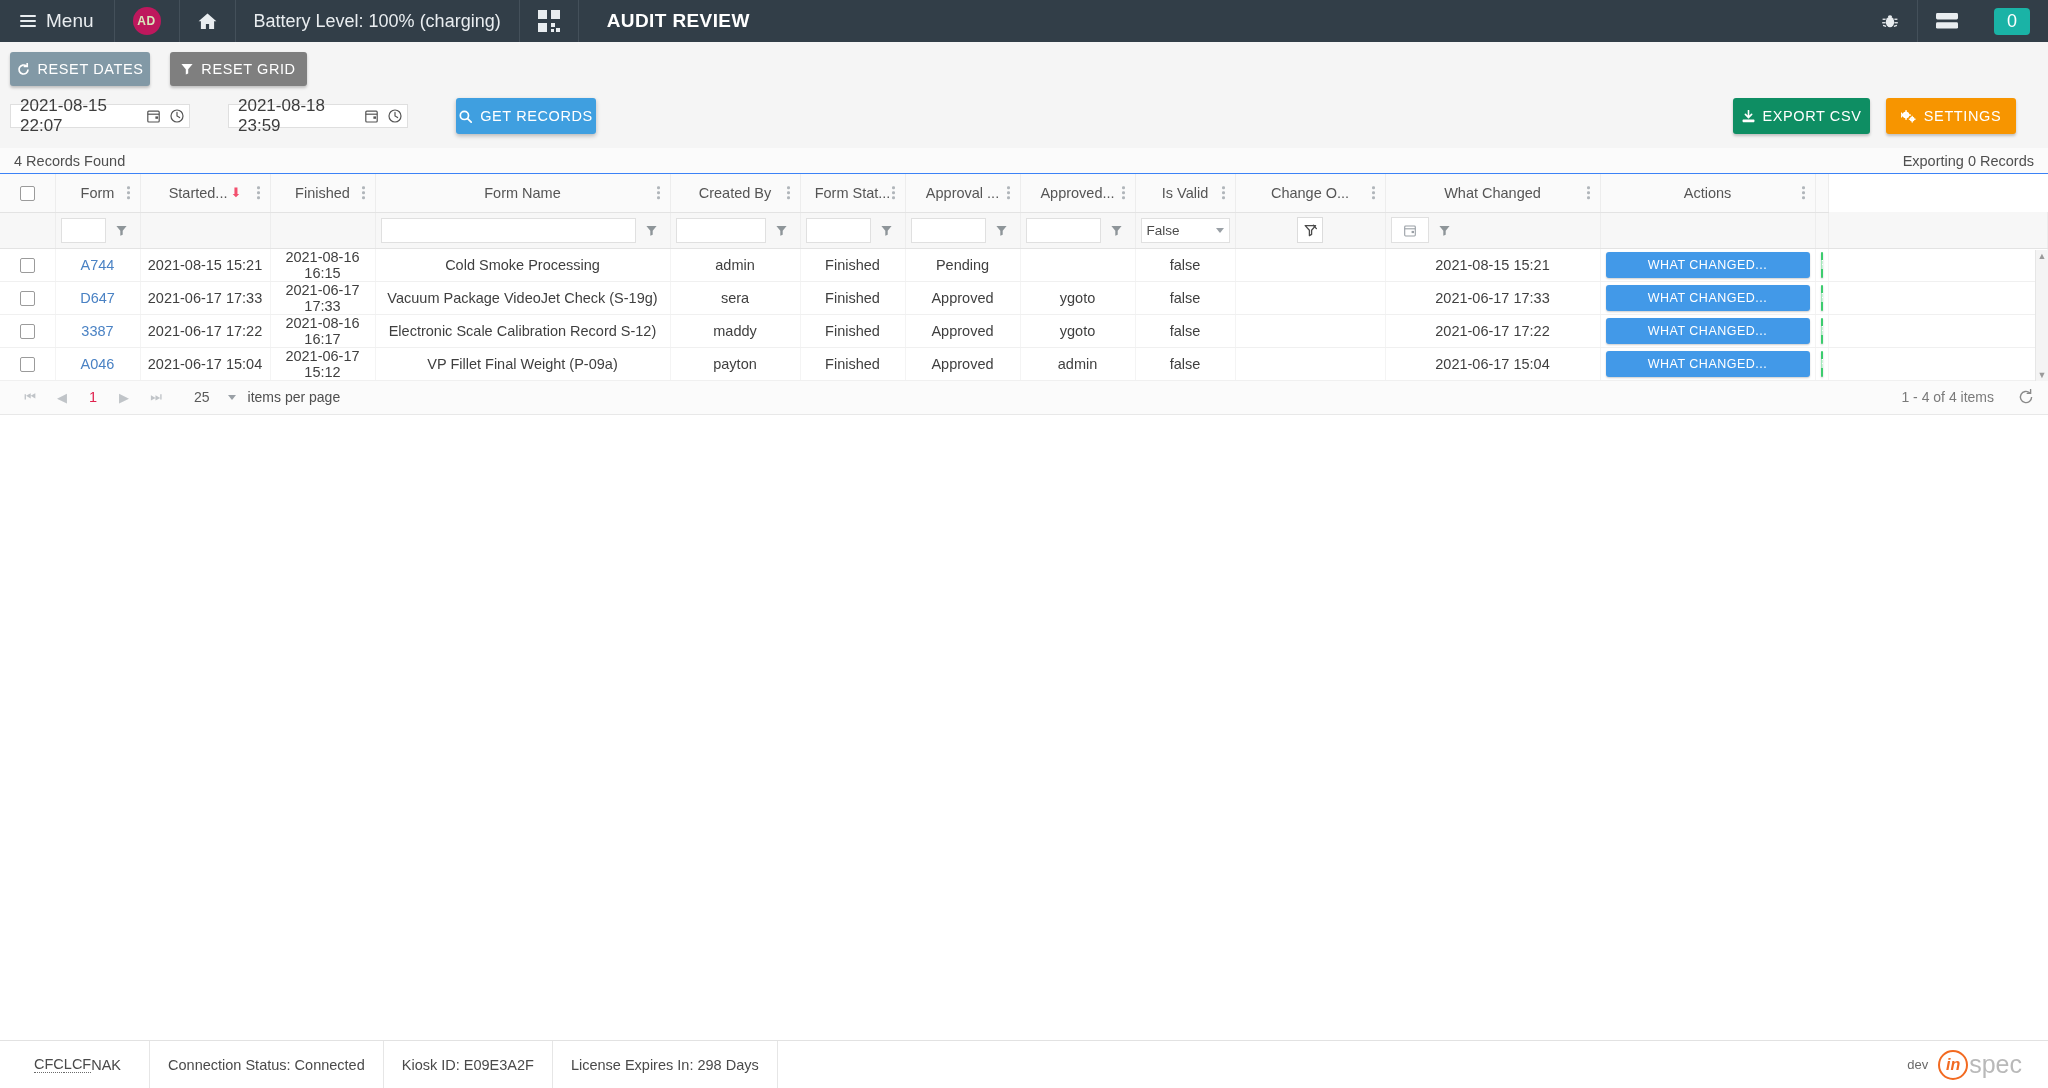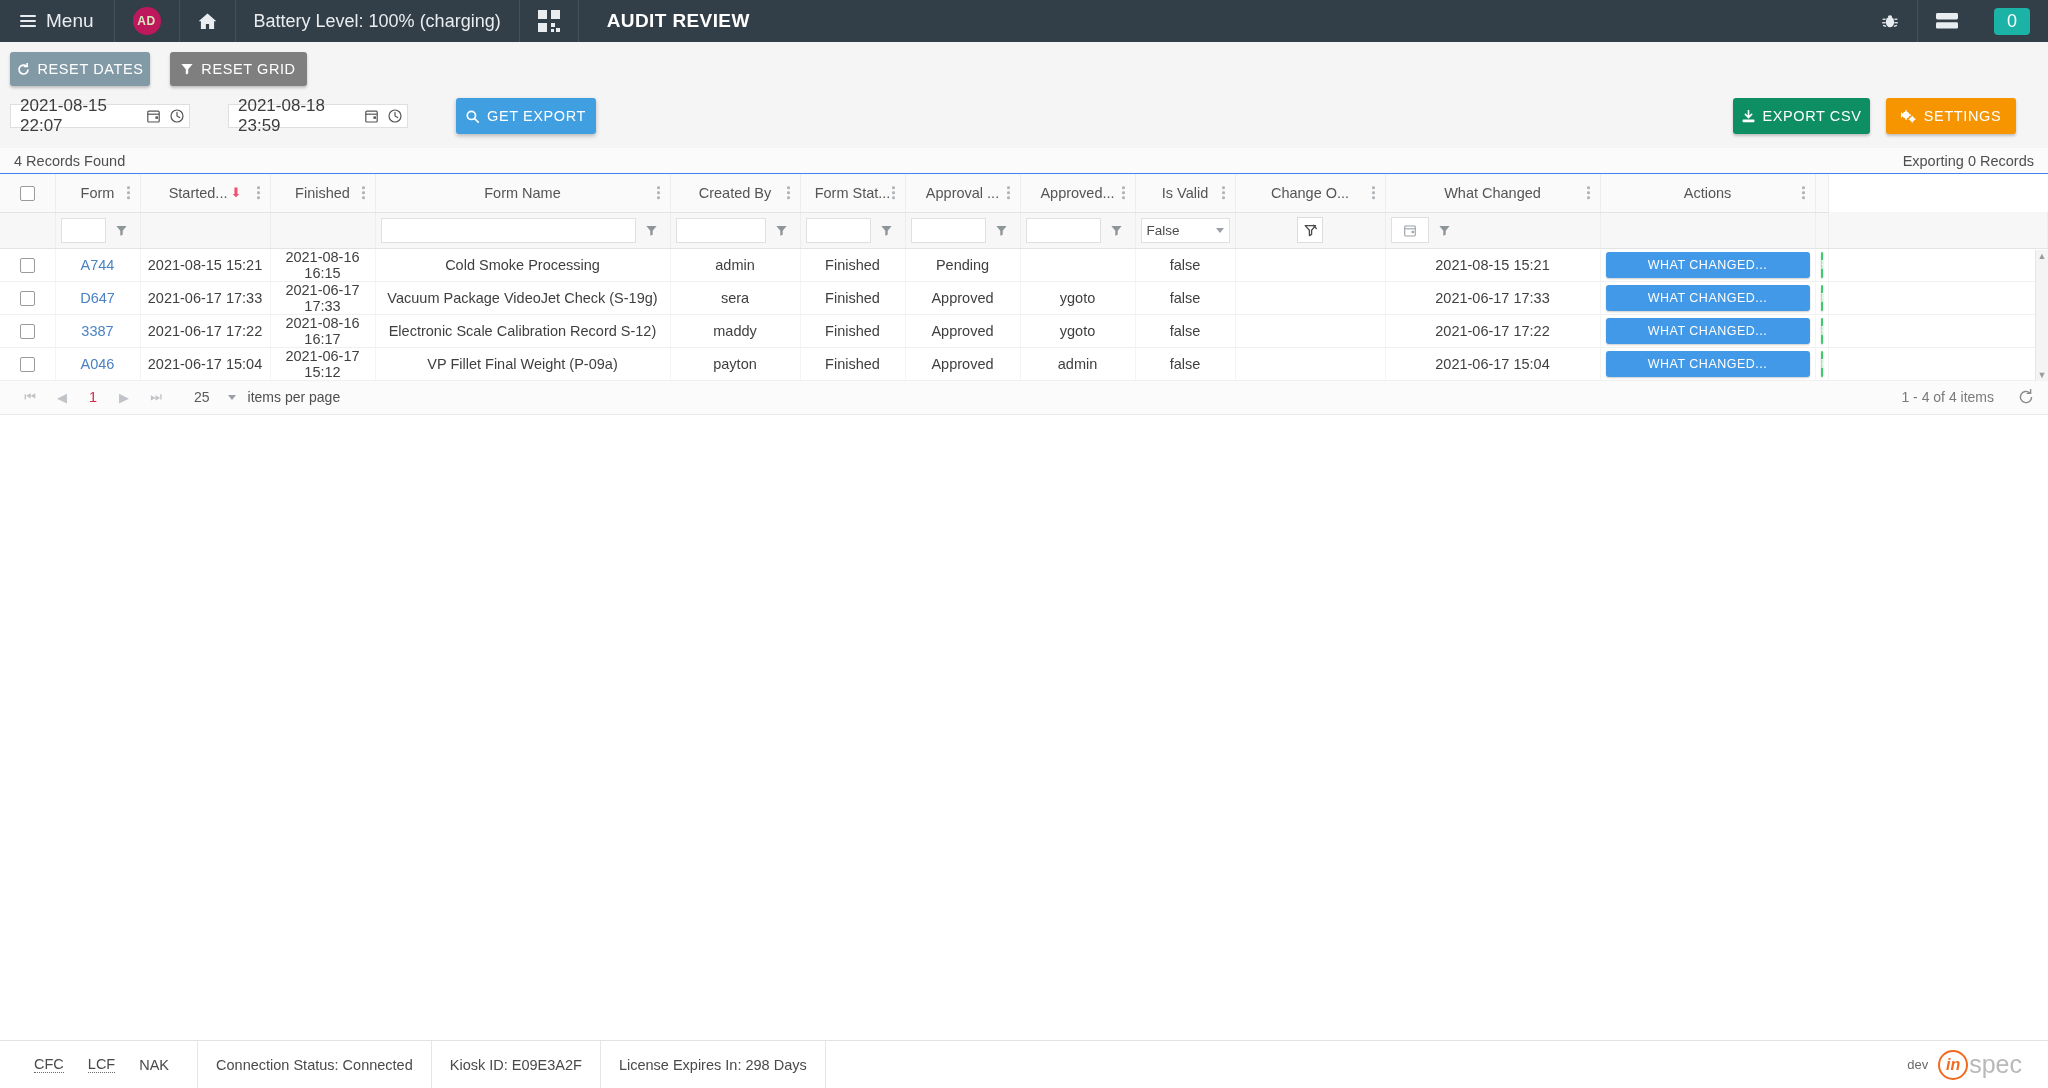--- a/index.html
+++ b/index.html
@@ -171,21 +171,21 @@
 
   .canvas { flex: 1 1 auto; background: #fff; }
 
   
   .footer {
     height: 48px; flex: 0 0 48px; background: #ffffff;
     border-top: 1px solid #e2e2e2;
     display: flex; align-items: stretch; font-size: 14.5px; color: #4a4a4a;
   }
   .ft-cell { display: flex; align-items: center; padding: 0 18px; border-right: 1px solid #e6e6e6; }
-  .ft-codes { gap: 24px; padding-left: 34px; padding-right: 28px; }
+  .ft-codes { padding-left: 34px; padding-right: 28px; }
   .ft-code { border-bottom: 1px dotted #6a6a6a; cursor: pointer; }
   .ft-plain { border-bottom: none; }
   .ft-spacer { flex: 1 1 auto; border-right: none; }
   .ft-dev { color: #6a6a6a; font-size: 13px; border-right: none; padding-right: 10px; }
   .logo { display: flex; align-items: center; padding-right: 26px; gap: 1px; }
   .logo-in {
     width: 30px; height: 30px; border-radius: 50%;
     border: 2px solid #f26a21; color: #f26a21;
     display: flex; align-items: center; justify-content: center;
     font-size: 16px; font-style: italic; font-weight: bold;
@@ -313,21 +313,21 @@
         </svg>
       </span>
     </div>
     <button class="btn btn-get-records">
       <span>
         <svg width="13" height="13" viewBox="0 0 13 13" fill="none" stroke="#fff" stroke-width="1.7">
           <circle cx="5.4" cy="5.4" r="4.1"></circle>
             <path d="M8.6 8.6l3.6 3.6" stroke-linecap="round"></path>
         </svg>
       </span>
-      <span>GET EXPORT</span>
+      <span>GET RECORDS</span>
     </button>
 
     <div class="tb-right-btns">
       <button class="btn btn-export">
         <span>
           <svg width="13" height="13" viewBox="0 0 13 13" fill="#fff">
             <path d="M6.5 0.6v5.2M3.4 4.4l3.1 3.1 3.1-3.1" stroke="#fff" stroke-width="1.6" fill="none" stroke-linecap="round"></path>
             <rect x="0.6" y="9.6" width="11.8" height="2.6" rx="0.6"></rect>
           </svg>
         </span>

